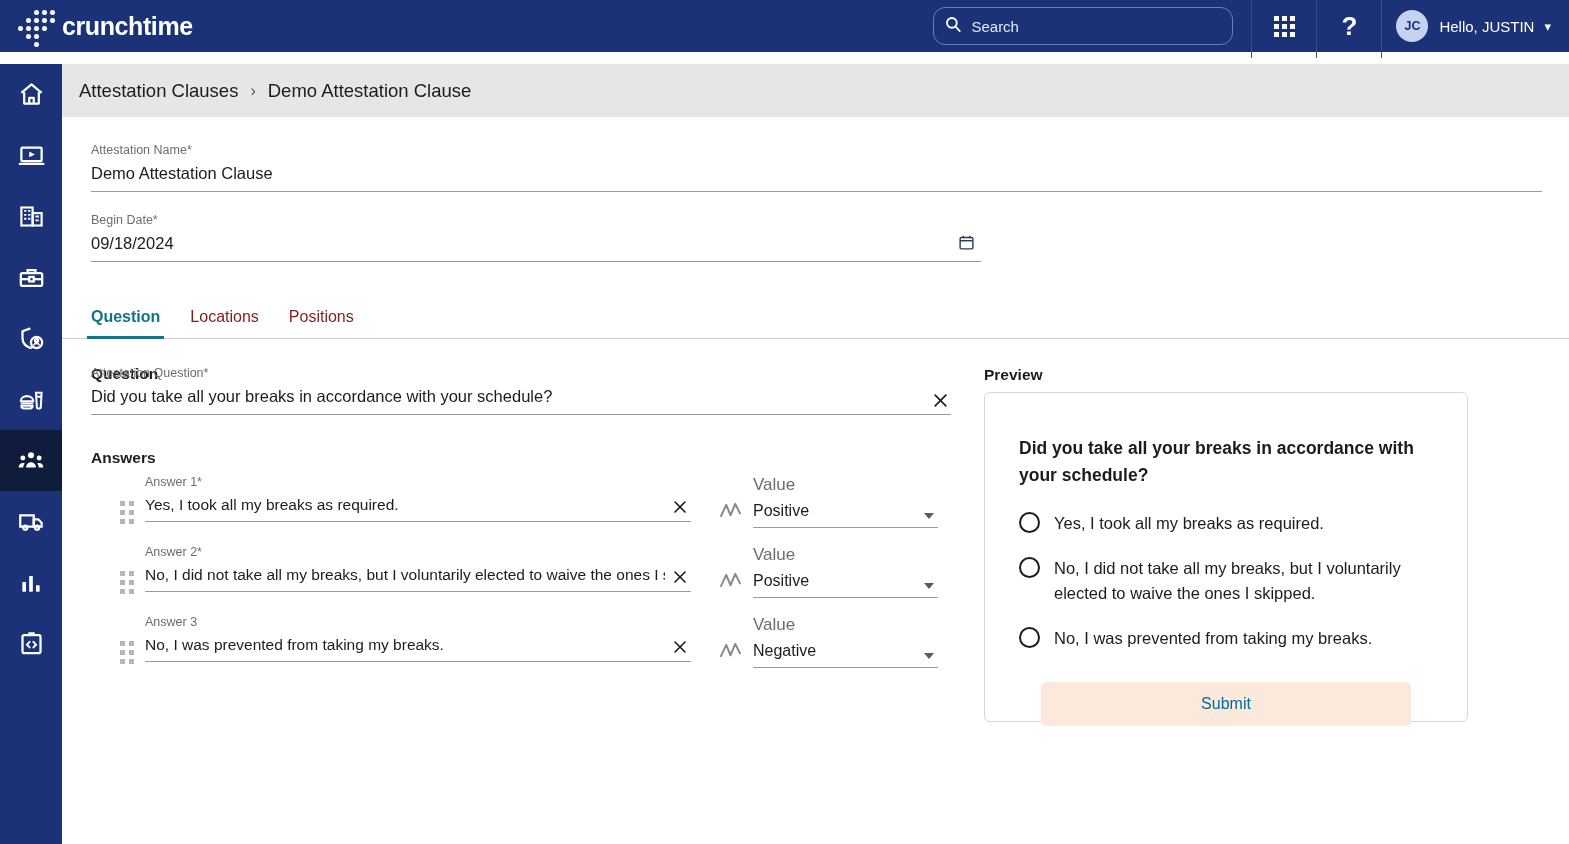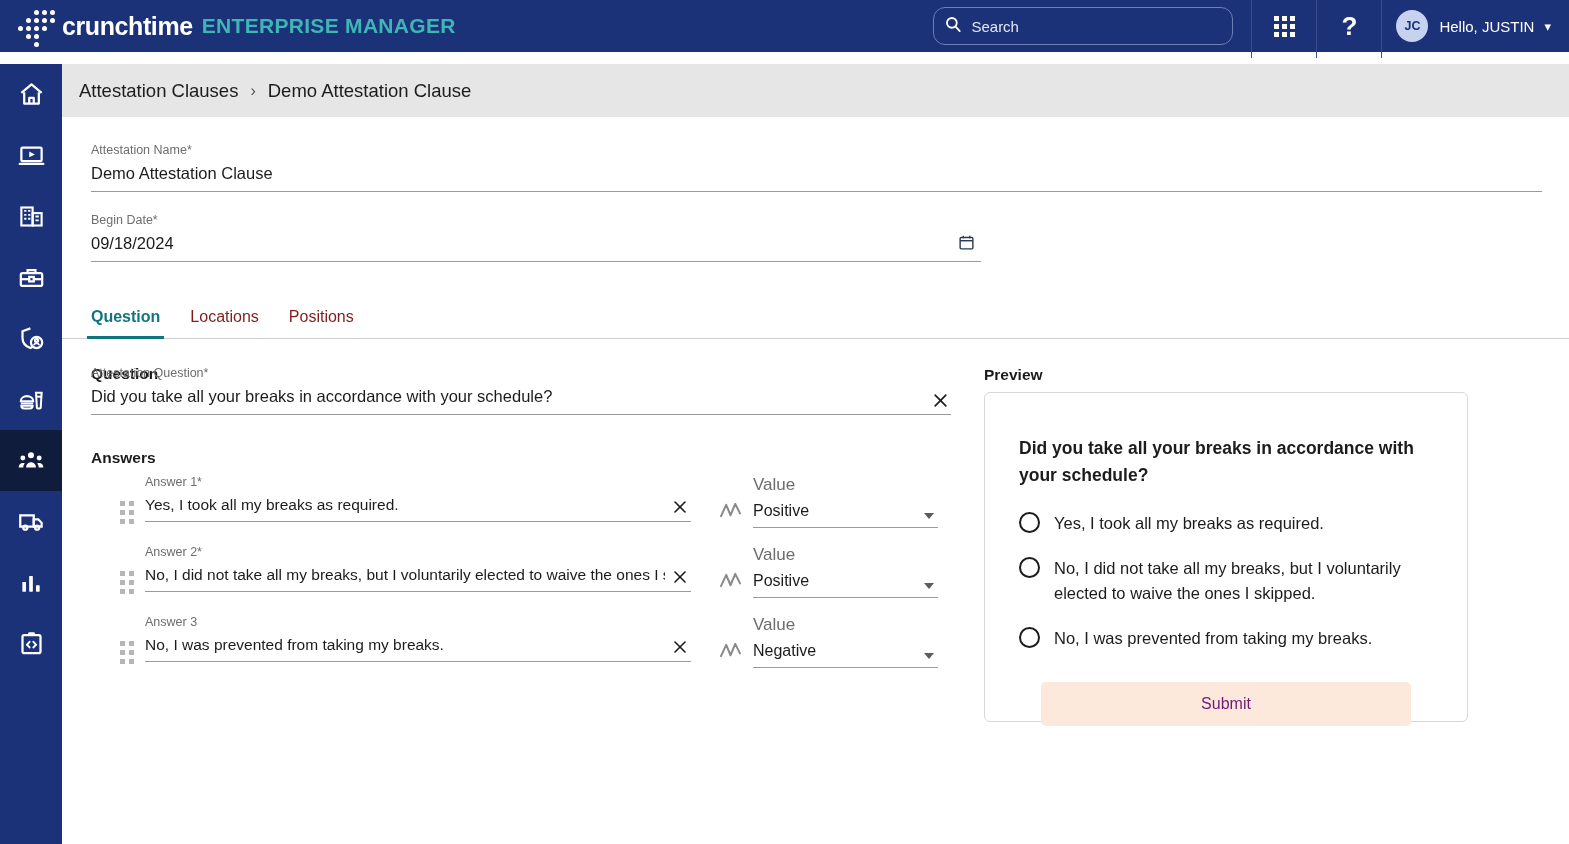--- a/index.html
+++ b/index.html
@@ -175,21 +175,21 @@
   .pv-opt { display: flex; align-items: flex-start; margin-bottom: 19px; }
   .pv-radio {
     width: 21px; height: 21px; border: 2.2px solid #1c1c1c; border-radius: 50%;
     flex: none; margin-top: 1px; cursor: pointer;
   }
   .pv-opt-label {
     font-size: 16.5px; color: #1c1c1c; line-height: 1.55; margin-left: 14px;
   }
   .pv-submit {
     margin: 11px 0 0 22px; width: 370px; height: 44px; background: #fce9db;
-    border: 0; border-radius: 5px; color: #701a75; font-size: 16px;
+    border: 0; border-radius: 5px; color: #0369a1; font-size: 16px;
     font-family: "Liberation Sans", sans-serif; cursor: default;
   }
 </style>
 </head>
 <body>
 
 <div class="topbar">
   <div class="brand">
     <span class="logo-mark">
       <i style="left:20px;top:4px"></i>
@@ -201,21 +201,20 @@
         <i style="left:36px;top:12px"></i>
       <i style="left:4px;top:20px"></i>
         <i style="left:12px;top:20px"></i>
         <i style="left:20px;top:20px"></i>
         <i style="left:28px;top:20px"></i>
       <i style="left:12px;top:28px"></i>
         <i style="left:20px;top:28px"></i>
       <i style="left:20px;top:36px"></i>
     </span>
     <span class="brand-name">crunchtime</span>
-    <span class="brand-sub">ENTERPRISE MANAGER</span>
   </div>
 
   <div class="hdr-right">
     <div class="search-box">
       <span>
         <svg width="18" height="18" viewBox="0 0 24 24" fill="none" stroke="#ffffff" stroke-width="2.4">
           <circle cx="10.5" cy="10.5" r="6.5"></circle>
             <line x1="15.5" y1="15.5" x2="21" y2="21.5" stroke-linecap="round"></line>
         </svg>
       </span>

